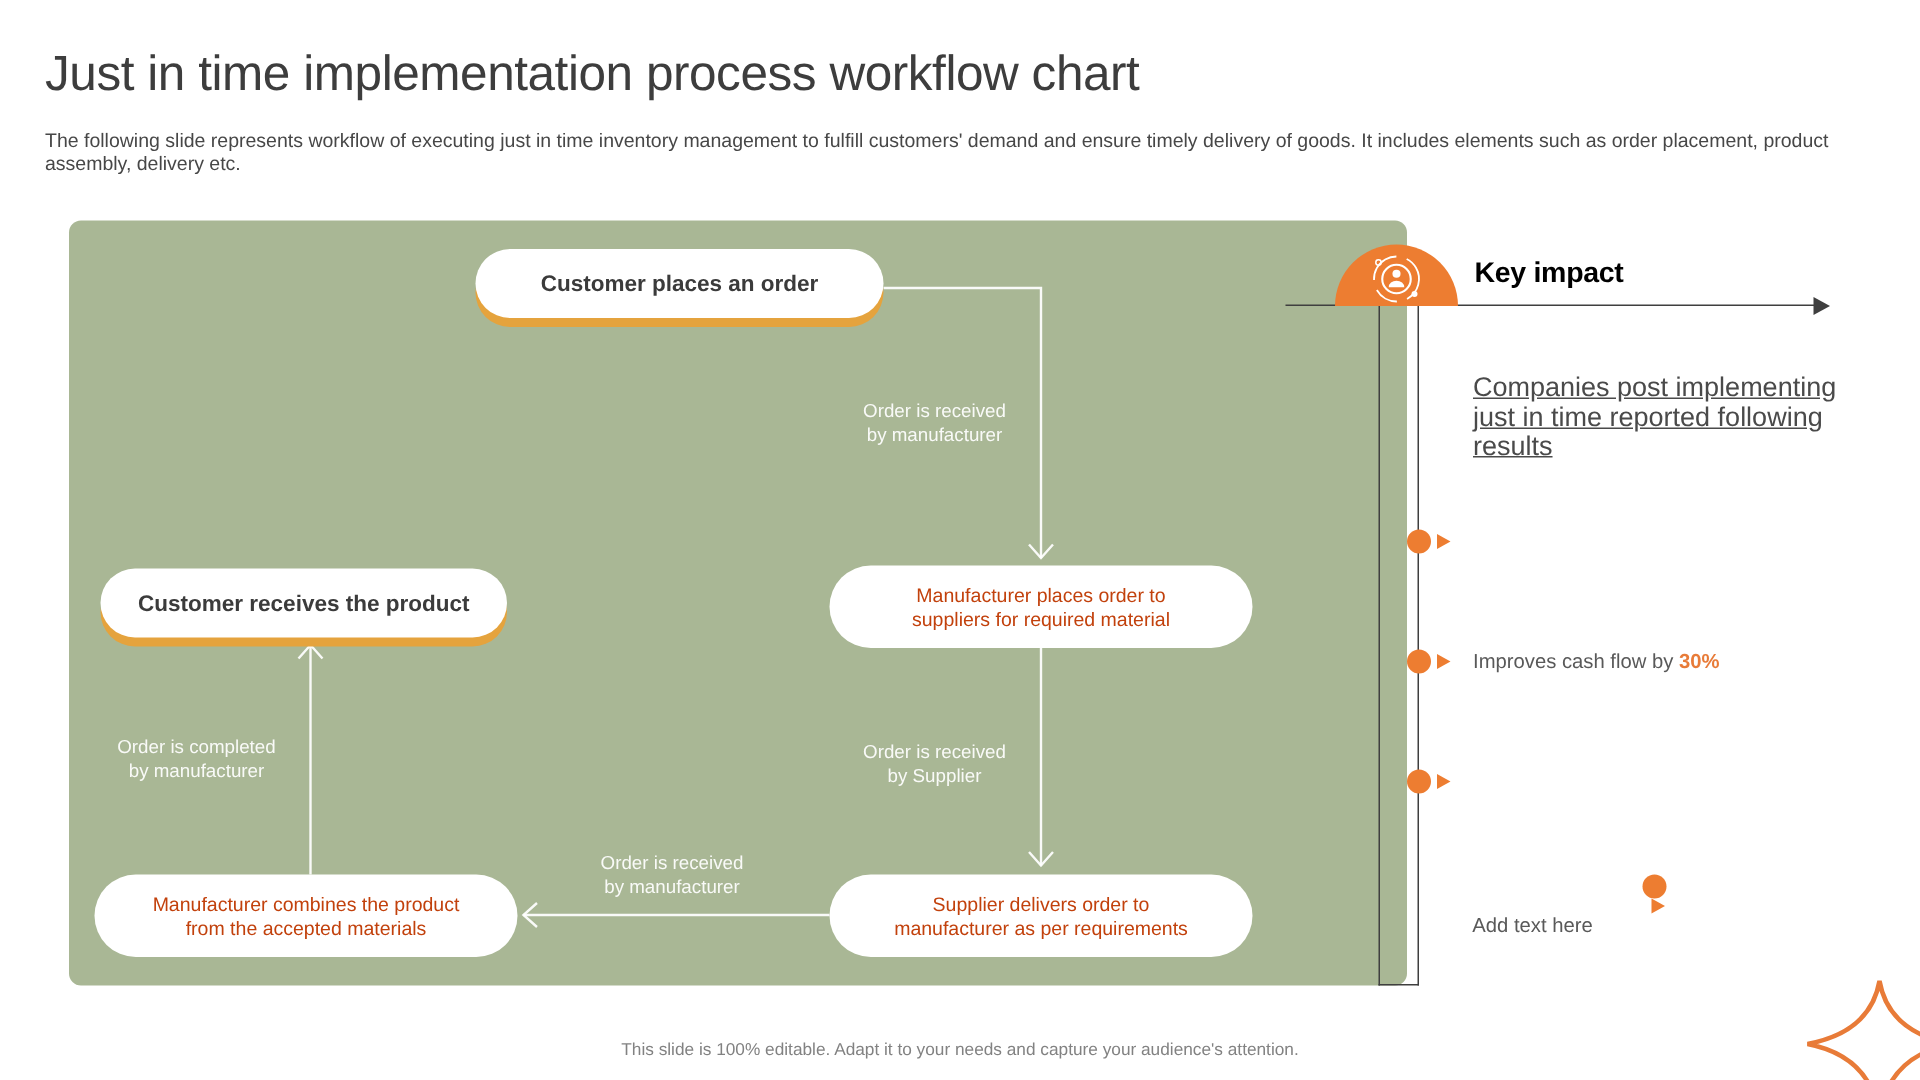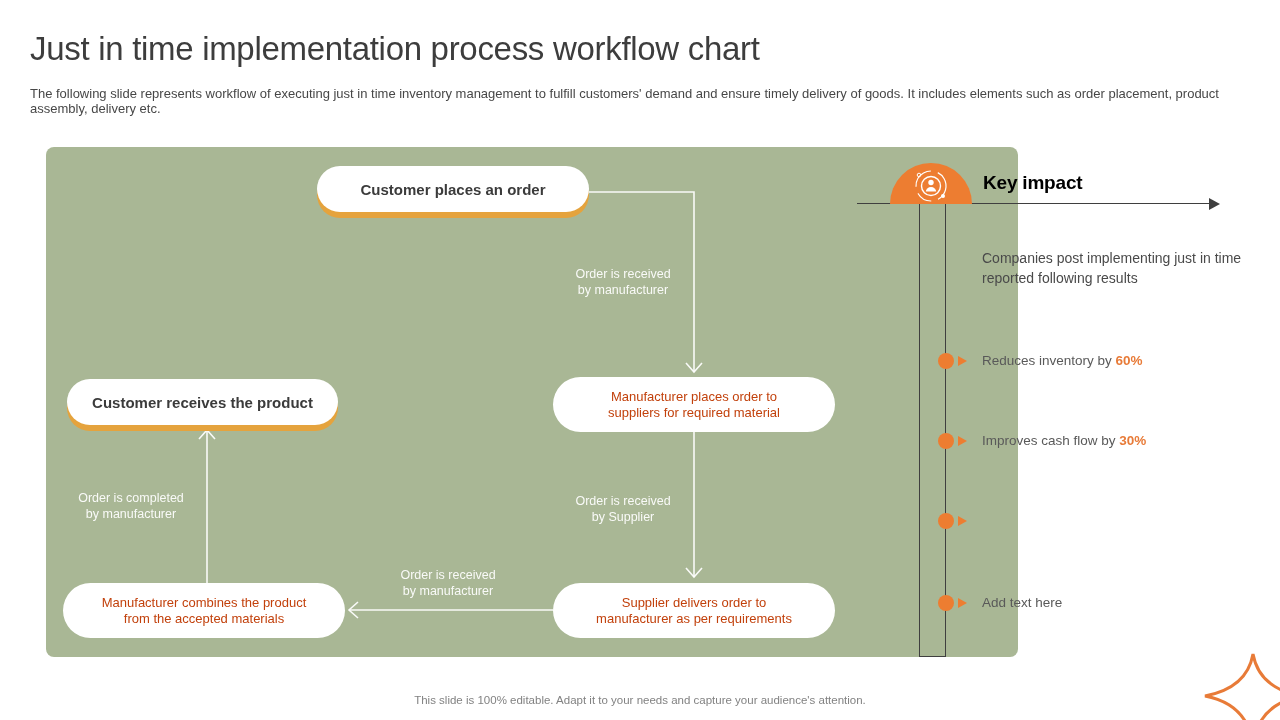--- a/index.html
+++ b/index.html
@@ -4,21 +4,21 @@
 <style>
   * { margin:0; padding:0; box-sizing:border-box; }
   body { font-family:"Liberation Sans", sans-serif; background:#ffffff; }
   .slide { position:relative; width:1280px; height:720px; background:#ffffff; overflow:hidden; }
 
   .title { position:absolute; left:30px; top:30px; font-size:33px; font-weight:500;
            color:#3d3d3d; letter-spacing:-0.3px; }
   .subtitle { position:absolute; left:30px; top:86px; width:1224px; font-size:13px;
               color:#474747; }
 
-  .panel { position:absolute; left:46px; top:147px; width:972px; height:510px;
+  .panel { position:absolute; left:46px; top:147px; width:892px; height:510px;
            background:#a9b795; border-radius:8px;padding-left:15px; }
   .connectors { position:absolute; left:0; top:0; }
 
   .node { position:absolute; background:#ffffff; border-radius:28px;
           display:flex; align-items:center; justify-content:center; text-align:center;
           white-space:pre-line; }
   .node.bold { font-size:15px; font-weight:bold; color:#3b3b3b;
                box-shadow:0 6px 0 #e5a33d; }
   .node.plain { font-size:13px; color:#c2410c; line-height:16px; }
 
@@ -32,22 +32,22 @@
             border-bottom:6px solid transparent; }
   .dome { position:absolute; left:890px; top:163px; width:82px; height:41px;
           background:#ed7d31; border-radius:82px 82px 0 0;
           display:flex; justify-content:center; align-items:flex-end; }
   .ladder { position:absolute; left:919px; top:204px; width:27px; height:453px;
             border-left:1.6px solid #3f3f3f; border-right:1.6px solid #3f3f3f;
             border-bottom:1.6px solid #3f3f3f; }
 
   .ki-heading { position:absolute; left:983px; top:172px; font-size:19px;
                 font-weight:bold; color:#000000; letter-spacing:-0.2px; }
-  .ki-intro { position:absolute; left:982px; top:249px; width:262px; font-size:14px;
-              line-height:19.5px; color:#4a4a4a; }
+  .ki-intro { position:absolute; left:982px; top:249px; width:262px; font-size:18px;
+              line-height:19.5px; color:#4a4a4a;text-decoration:underline; }
 
   .ki-item { position:absolute; left:938px; width:330px; height:40px;
              display:flex; align-items:center; }
   .ki-dot { width:16px; height:16px; border-radius:50%; background:#ed7d31; flex:0 0 auto; }
   .ki-tri { width:0; height:0; border-left:9px solid #ed7d31;
             border-top:5.5px solid transparent; border-bottom:5.5px solid transparent;
             margin-left:4px; flex:0 0 auto; }
   .ki-text { margin-left:15px; width:258px; font-size:13.5px; line-height:16.5px;
              color:#595959; }
   .ki-text b { color:#e87b38; font-weight:bold; }
@@ -116,35 +116,34 @@
       <circle cx="34" cy="29" r="2" fill="#ffffff"></circle>
     </svg>
   </div>
 
   <div class="ki-heading">Key impact</div>
   <div class="ki-intro">Companies post implementing just in time reported following results</div>
 
   <div class="ki-item" style="top:341px;">
     <span class="ki-dot"></span>
     <span class="ki-tri"></span>
-    <span class="ki-text"><span>Reduces inventory by </span><b>60%</b><span></span></span>
   </div>
 
   <div class="ki-item" style="top:421px;">
     <span class="ki-dot"></span>
     <span class="ki-tri"></span>
     <span class="ki-text"><span>Improves cash flow by </span><b>30%</b><span></span></span>
   </div>
 
   <div class="ki-item" style="top:501px;">
     <span class="ki-dot"></span>
     <span class="ki-tri"></span>
   </div>
 
-  <div class="ki-item" style="top:583px;">
+  <div class="ki-item" style="top:583px;flex-direction:column;">
     <span class="ki-dot"></span>
     <span class="ki-tri"></span>
     <span class="ki-text"><span>Add text here</span><b></b><span></span></span>
   </div>
 
   <div class="footer">This slide is 100% editable. Adapt it to your needs and capture your audience's attention.</div>
 
   <svg class="sparkle" width="100" height="68" viewBox="0 0 100 68">
     <path d="M50,2 Q56,36 98,44 Q56,52 50,92 Q44,52 2,44 Q44,36 50,2 Z" fill="#ffffff" stroke="#e87b38" stroke-width="3"></path>
   </svg>

